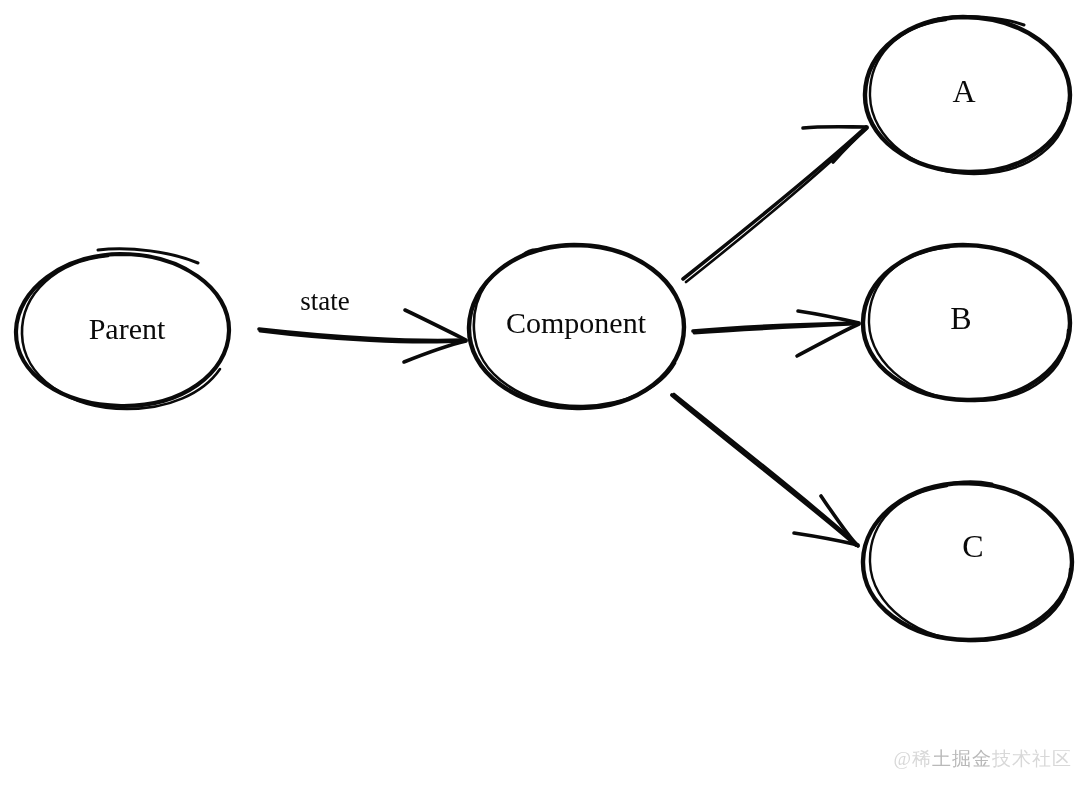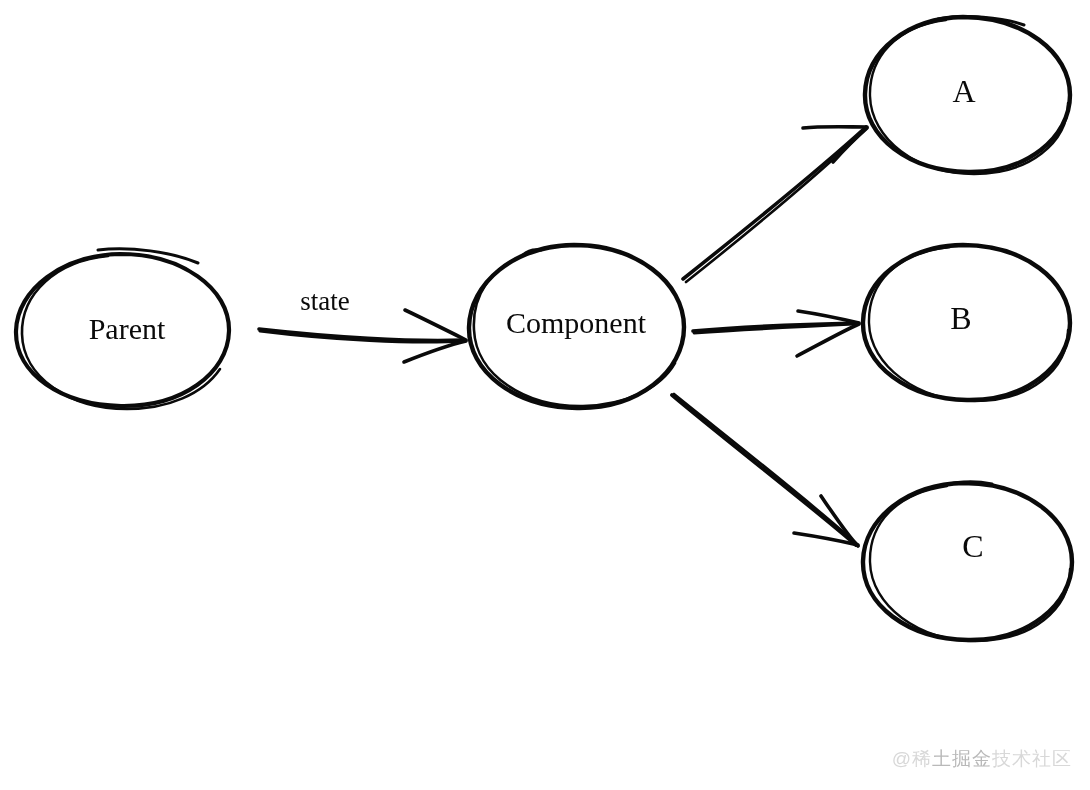--- a/index.html
+++ b/index.html
@@ -38,21 +38,21 @@
   .sketch-stroke {
     fill: none;
     stroke: #0a0a0a;
     stroke-linecap: round;
     stroke-linejoin: round;
   }
   .watermark {
     position: absolute;
     right: 18px;
     bottom: 18px;
-    font-family: Liberation Sans, sans-serif;
+    font-family: Liberation Serif, serif;
     font-size: 19px;
     letter-spacing: 1px;
     color: #d8d8d8;
     white-space: nowrap;
     user-select: none;
   }
   .watermark .dark {
     color: #b9b9b9;
   }
 </style>

